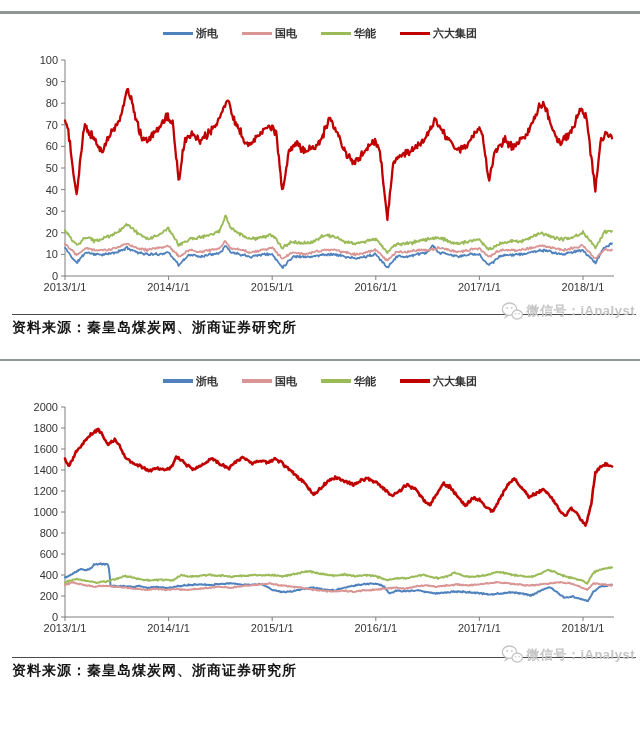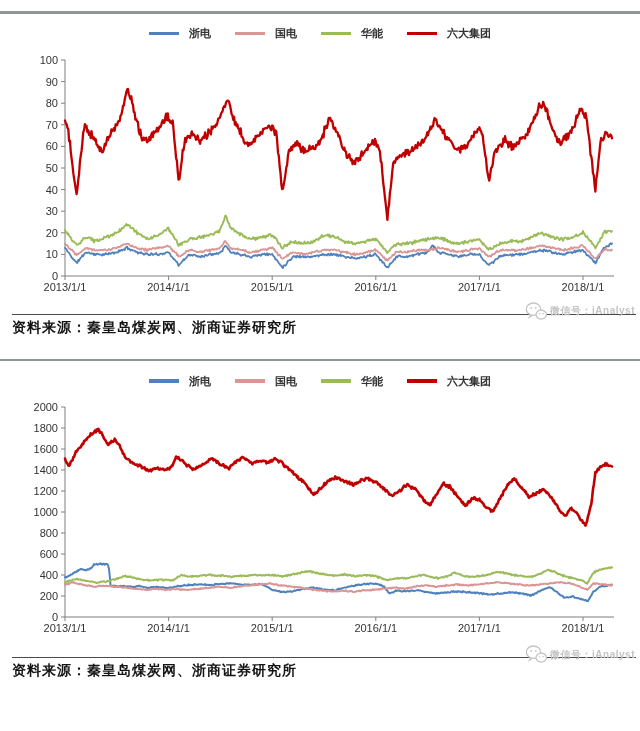--- a/index.html
+++ b/index.html
@@ -1,30 +1,30 @@
 <!DOCTYPE html>
 <html><head>
 <meta charset="utf-8">
 <style>
   html,body{margin:0;padding:0;background:#ffffff;width:640px;height:731px;overflow:hidden;
     font-family:"Liberation Sans",sans-serif;}
   .page{width:640px;height:731px;position:relative;background:#fff;padding-top:6px;box-sizing:border-box;}
   .fig-title{color:#C00000;font-weight:bold;font-size:13.5px;line-height:17px;padding-left:8px;letter-spacing:0.2px;}
   .title-rule{height:2.5px;background:#8f9696;margin-top:5px;}
   .legend-row{display:flex;justify-content:center;align-items:center;gap:24px;margin-top:12px;height:16px;}
-  .leg{display:flex;align-items:center;gap:10px;}
+  .leg{display:flex;align-items:center;gap:3px;}
   .leg .swatch{display:inline-block;width:30px;height:3.6px;}
   .leg .lab{font-size:11px;color:#333;font-weight:bold;}
   .chart-svg{display:block;margin-top:2px;width:640px;}
   .source-row{position:relative;margin-top:14px;}
   .rule2{border-top:1.4px solid #4a4a4a;margin:0 4px 0 12px;}
   .source-text{font-family:"Liberation Serif",serif;font-weight:bold;font-size:14px;color:#141414;
     padding:4px 0 0 12px;letter-spacing:1px;}
   .watermark{position:absolute;right:5px;top:-12px;display:flex;align-items:center;gap:3px;
-    color:#c4c4c4;font-size:10px;font-weight:bold;letter-spacing:0.5px;}
+    color:#c4c4c4;font-size:13px;font-weight:bold;letter-spacing:0.5px;}
   .figure+.figure{margin-top:22px;}
 </style>
 </head>
 <body>
 
 <div class="page">
 
   <section class="figure">
     <div class="title-rule"></div>
     <div class="legend-row" id="legend-0">

